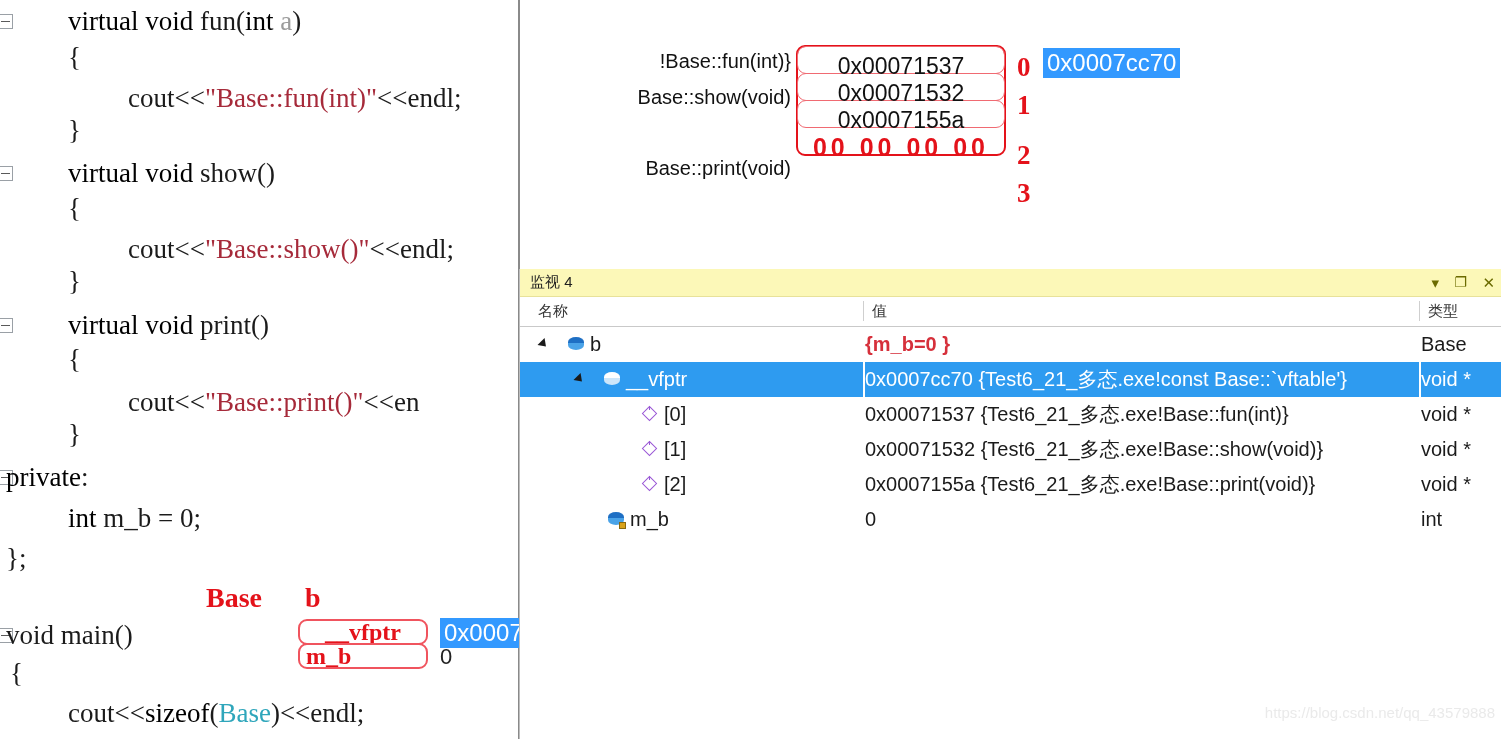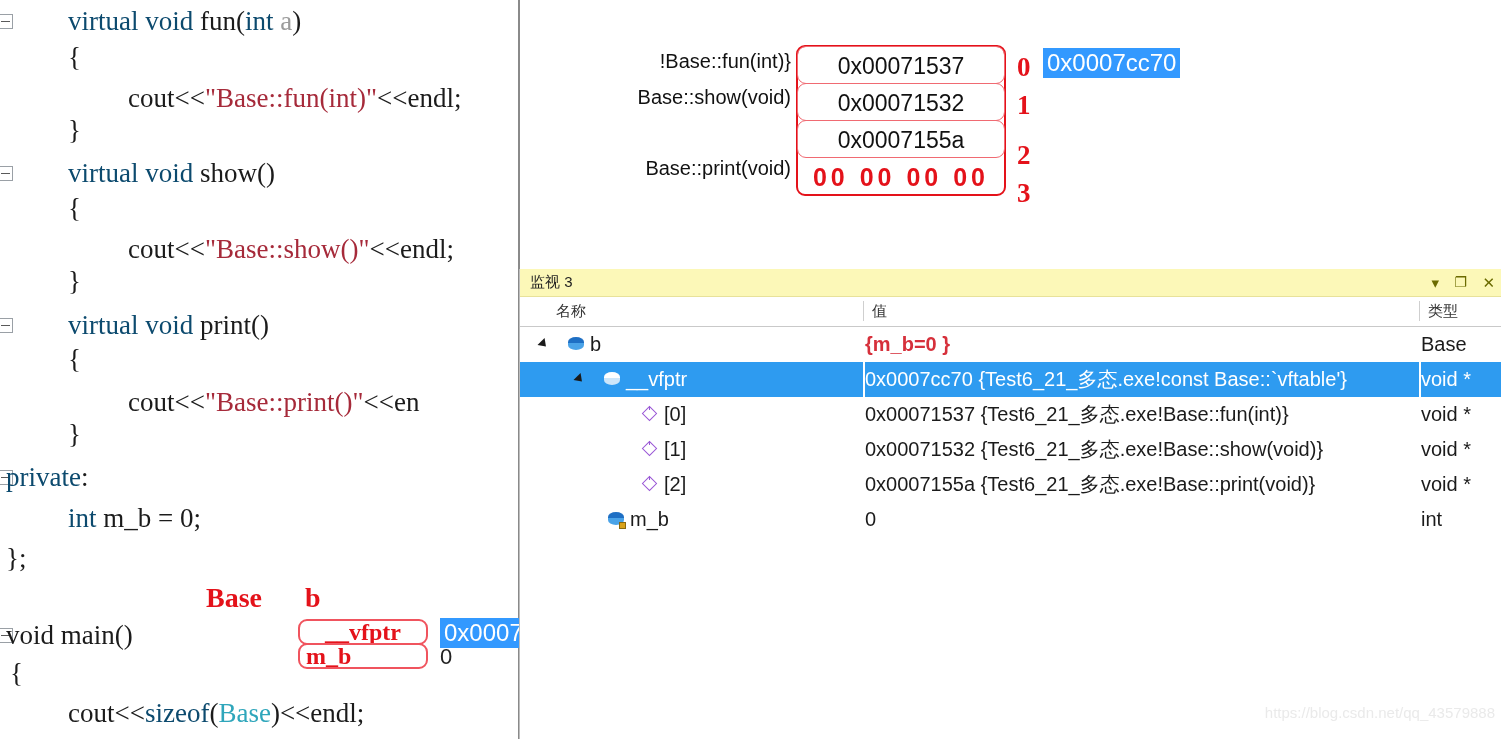--- a/index.html
+++ b/index.html
@@ -30,21 +30,21 @@
   }
   .code-line{
     position:absolute;left:0;
     height:50px;line-height:50px;
     font-family:"Liberation Serif", serif;
     font-size:27px;
     white-space:pre;
     color:#1b1b1b;
   }
   .code-text{font-family:"Liberation Serif", serif;}
-  .kw{color:#0c4a6e;text-align:center;}
+  .kw{color:#000000;text-align:center;}
   .cls{color:#2fa6bb;}
   .str{color:#a62a3a;}
   .par{color:#9b9b9b;}
   .plain{color:#1b1b1b;}
   .fold{
     position:absolute;left:-2px;width:15px;height:15px;
     border:1px solid #9aa0a6;box-sizing:border-box;
     background:#fff;
   }
   .fold:after{
@@ -59,21 +59,21 @@
   }
   .vt-box{
     position:absolute;left:201px;top:5px;
     width:210px;
     border:2.5px solid #e4121a;
     border-radius:9px;
     box-sizing:border-box;
     background:#fff;
   }
   .vt-cell{
-    height:38px;line-height:38px;
+    height:28px;line-height:38px;
     text-align:center;
     font-family:"Liberation Sans", sans-serif;
     font-size:23px;color:#111;
     border:1.6px solid #f06a72;
     border-radius:9px;
     margin:-1px;
     box-sizing:border-box;
     background:transparent;
   }
   .vt-cell.zero{
@@ -167,21 +167,21 @@
     position:relative;
   }
   .watch-col-head{
     position:absolute;top:5px;
     font-size:15px;color:#333;
     font-family:"Liberation Sans", sans-serif;
   }
   .watch-col-divider{
     position:absolute;top:4px;height:20px;width:1px;background:#cfcfcf;
   }
-  #head-name{left:18px;margin-left:18px;}
+  #head-name{left:18px;}
   #head-value{left:352px;}
   #head-type{left:908px;}
   #div-1{left:343px;}
   #div-2{left:899px;}
   #watch-rows{position:relative;}
   .watch-row{
     position:relative;height:35px;
   }
   .watch-row.selected .cell-name,
   .watch-row.selected .cell-value,
@@ -307,21 +307,21 @@
   <div id="obj-type">Base</div>
   <div id="obj-name">b</div>
   <div class="obj-box" id="obj-vfptr">__vfptr</div>
   <div class="obj-box" id="obj-mb">m_b</div>
   <div id="obj-vfptr-value">0x0007cc70</div>
   <div id="obj-mb-value">0</div>
 </div>
 
 <div id="watch-window">
   <div id="watch-titlebar">
-    <div id="watch-title">监视 3</div>
+    <div id="watch-title">监视 4</div>
     <div class="titlebar-btn" id="btn-dropdown">▾</div>
     <div class="titlebar-btn" id="btn-maximize">❐</div>
     <div class="titlebar-btn" id="btn-close">✕</div>
   </div>
   <div id="watch-header">
     <div class="watch-col-head" id="head-name">名称</div>
     <div class="watch-col-head" id="head-value">值</div>
     <div class="watch-col-head" id="head-type">类型</div>
     <div class="watch-col-divider" id="div-1"></div>
     <div class="watch-col-divider" id="div-2"></div>

